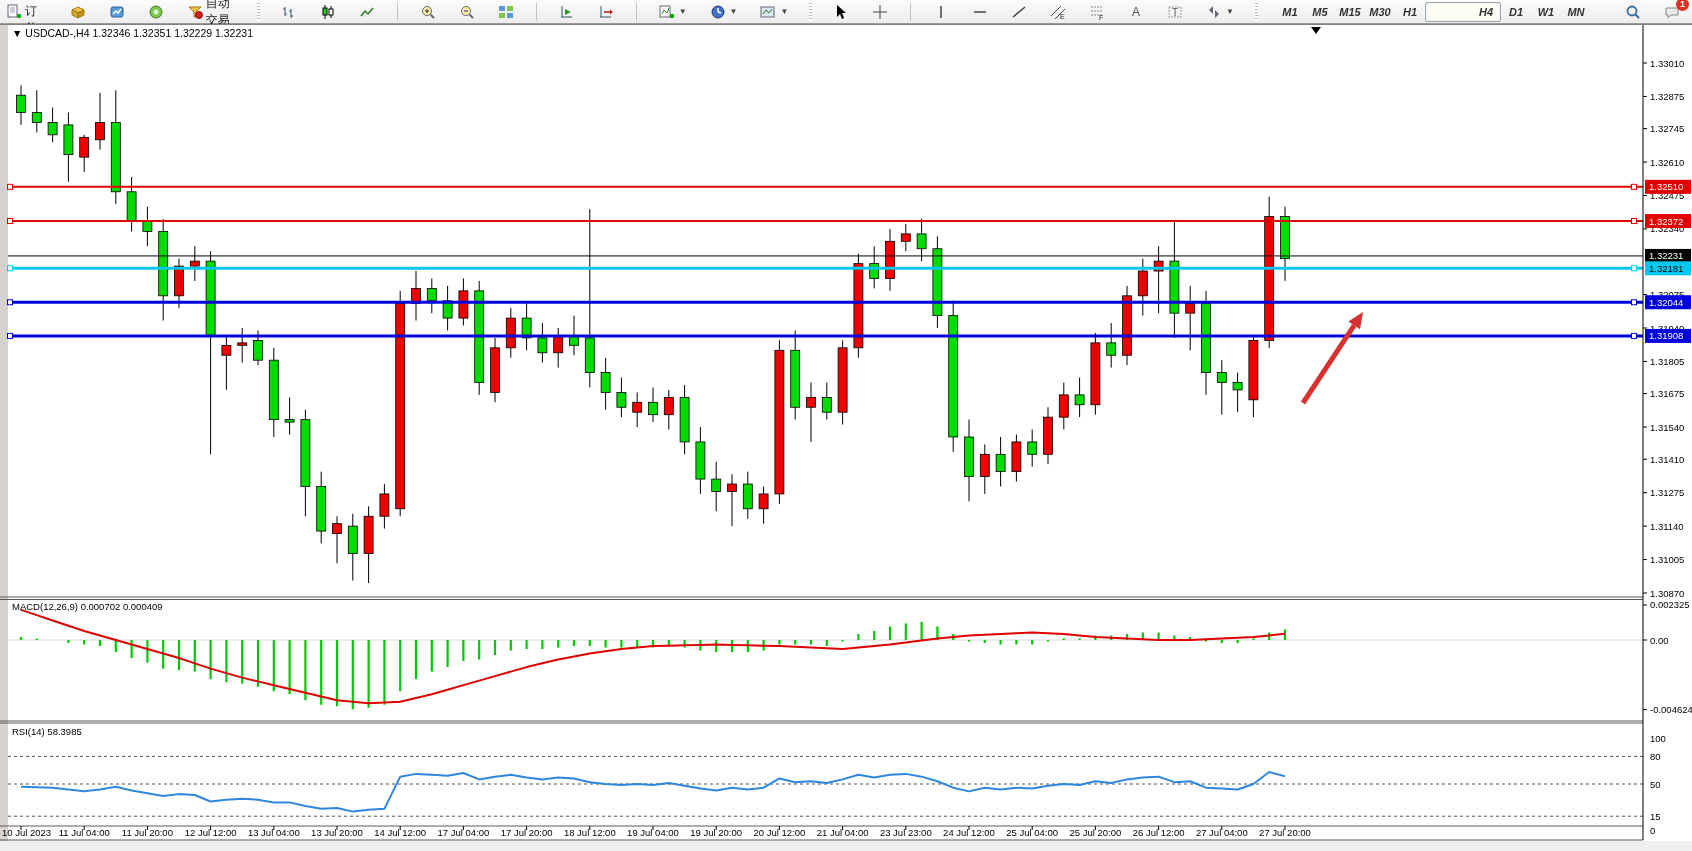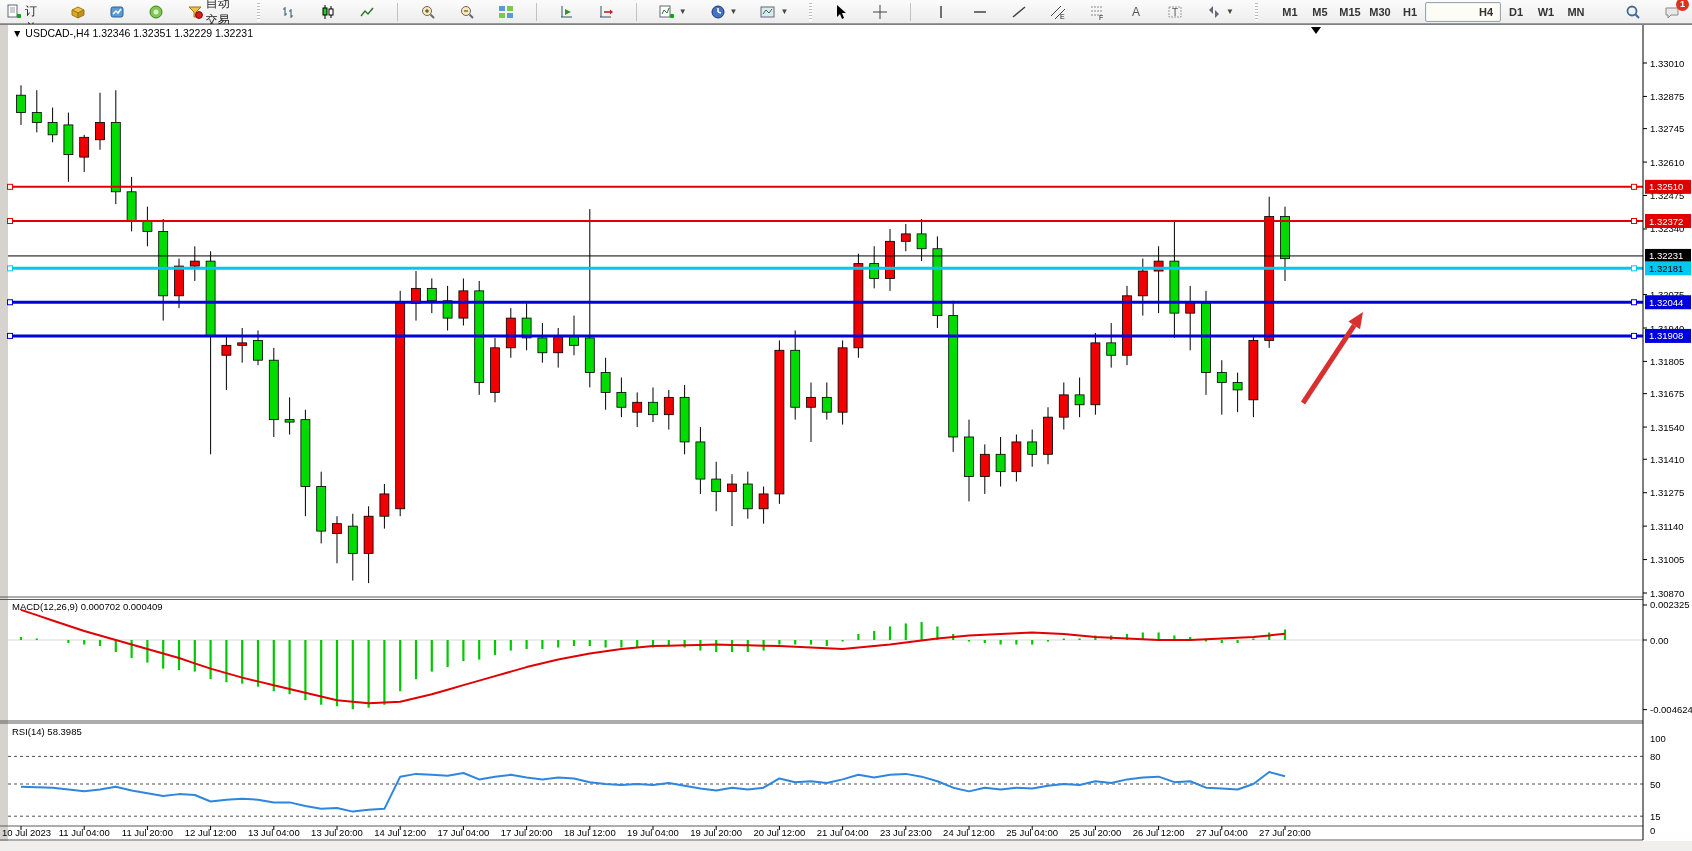--- a/index.html
+++ b/index.html
@@ -4,21 +4,21 @@
 <style>
   html,body{margin:0;padding:0;background:#d6d3ce;font-family:"Liberation Sans",sans-serif;}
   #app{position:relative;width:1692px;height:851px;background:#fff;overflow:hidden;}
   
   #toolbar{position:absolute;left:0;top:0;width:1692px;height:24px;background:linear-gradient(#fbfbfb,#ededed);
            border-bottom:1px solid #9a9a9a;display:flex;align-items:center;gap:15px;padding:0 2px;box-sizing:border-box;font-size:12px;color:#222;}
   .tb-btn{display:flex;align-items:center;gap:3px;height:20px;padding:0 3px;border:1px solid transparent;border-radius:2px;}
   .tb-sep{width:1px;height:18px;background:#c2c2c2;margin:0 3px;}
   .tb-grip{width:4px;height:18px;margin:0 2px;background:repeating-linear-gradient(#bbb 0 1px,#fff 1px 3px);}
   .dd{font-size:8px;color:#444;margin-left:1px;}
-  .tf-btn{height:18px;min-width:24px;text-align:center;line-height:18px;font-size:11px;font-weight:bold;color:#333;border:1px solid transparent;border-radius:2px;padding:0 2px;}
+  .tf-btn{height:18px;min-width:24px;text-align:center;line-height:18px;font-size:11px;font-weight:bold;color:#333;border:1px solid transparent;border-radius:2px;padding:0 2px;font-style:italic;}
   .tf-btn.active{background:#fdfdf6;border:1px solid #9aa6b0;box-shadow:inset 0 0 2px #cdd;padding-left:48px;}
   .icon{display:inline-block;position:relative;width:16px;height:16px;}
   .spacer{flex:1;}
   #chat-badge{position:absolute;top:-4px;right:-6px;background:#e03022;color:#fff;border-radius:50%;
               width:13px;height:13px;font-size:9px;line-height:13px;text-align:center;font-weight:bold;}
   
   #chartwin{position:absolute;left:0;top:24px;width:1692px;height:827px;background:#fff;border-left:8px solid #d6d3ce;box-sizing:border-box;}
   svg text{font-family:"Liberation Sans",sans-serif;}
 </style>
 </head>

